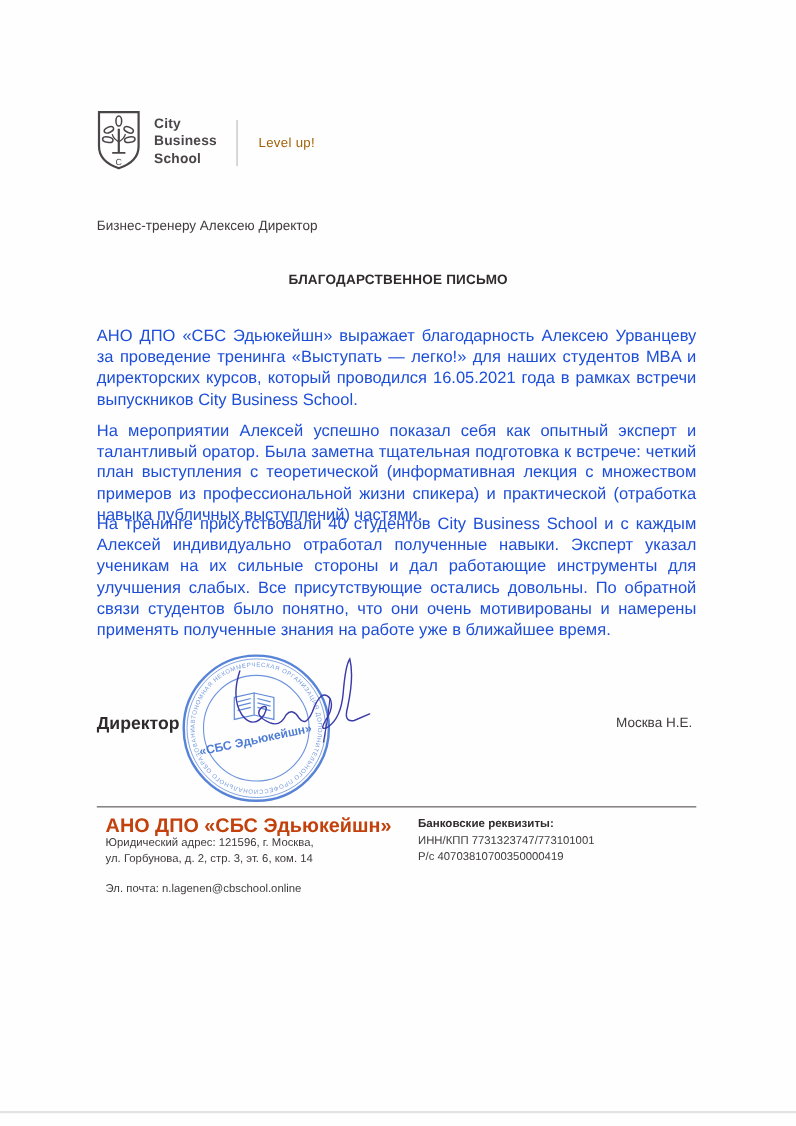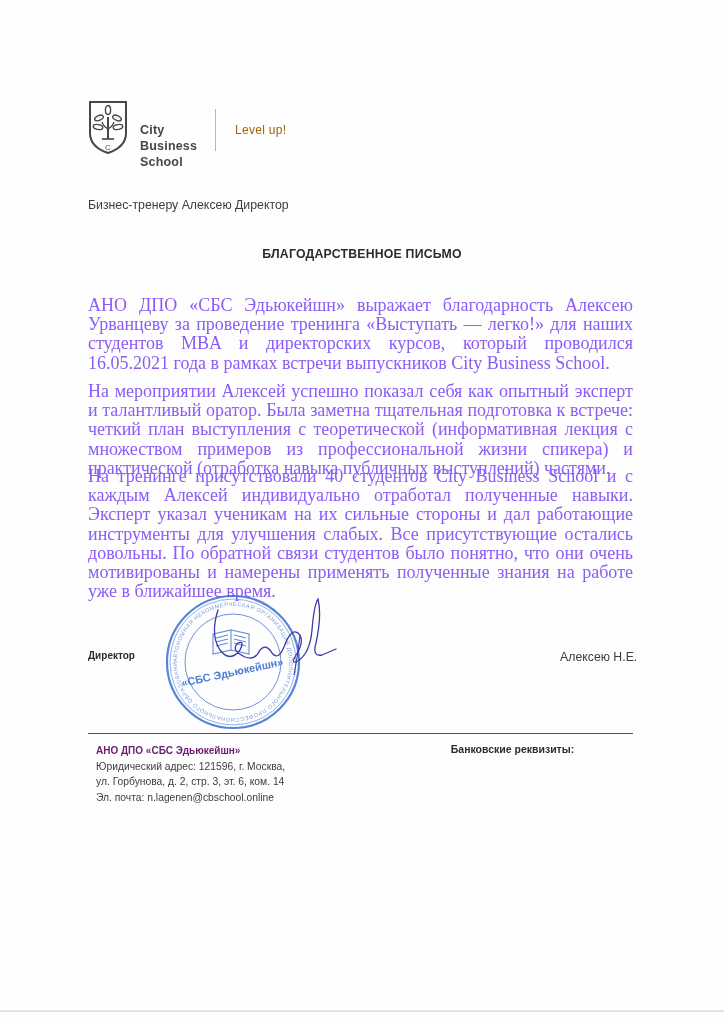--- a/index.html
+++ b/index.html
@@ -12,50 +12,49 @@
       color: #3a3638;
     }
     .abs { position: absolute; }
     
     .logo { left: 87px; top: 99px; width: 240px; height: 60px; }
     .logo-shield { position: absolute; left: 0; top: 0; width: 42px; height: 56px; }
     .logo-name {
       position: absolute; left: 53px; top: 5px;
       font-size: 12.5px; font-weight: bold; line-height: 16px; color: #4a4548;
       letter-spacing: 0.2px;
-      margin-top: 18px;
     }
     .logo-name span { display: block; }
     .logo-divider { position: absolute; left: 128px; top: 10px; width: 1px; height: 42px; background: #b9b5b7; }
     .logo-tagline { position: absolute; left: 148px; top: 24px; font-size: 12px; color: #a16207; letter-spacing: 0.3px; }
 
     .addressee { left: 88px; top: 198px; font-size: 12.3px; color: #3f3b3d; }
     .title { left: 0; width: 724px; top: 247px; text-align: center; font-size: 12.3px; font-weight: bold; color: #2f2b2d; letter-spacing: 0.2px; padding-left: 0; box-sizing: border-box; }
 
     .para {
       left: 88px; width: 545px;
-      font-size: 18px; line-height: 19.2px;
-      text-align: justify; color: #8b5cf6; font-family: Liberation Serif, serif;
+      font-size: 15px; line-height: 19.2px;
+      text-align: justify; color: #1d4ed8;
     }
     .p1 { top: 296px; }
     .p2 { top: 382px; }
     .p3 { top: 467px; }
 
-    .director-label { left: 88px; top: 650px; font-size: 10px; font-weight: bold; color: #2f2b2d; }
+    .director-label { left: 88px; top: 650px; font-size: 16px; font-weight: bold; color: #2f2b2d; }
     .director-name { left: 560px; top: 650px; font-size: 12.3px; color: #3f3b3d; }
 
     .stamp { left: 163px; top: 592px; width: 140px; height: 140px; }
     .signature { left: 200px; top: 595px; width: 140px; height: 100px; }
 
     .footer-line { left: 88px; top: 733px; width: 545px; height: 1px; background: #555052; }
 
     .footer-left { left: 96px; top: 742px; font-size: 10.3px; line-height: 15.2px; color: #3f3b3d; }
-    .footer-left .org { font-size: 10px; font-weight: bold; color: #701a75; line-height: 17px; }
-    .footer-left .email { margin-top: 1px; display: block; }
-    .footer-right { left: 380px; width: 265px; top: 742px; font-size: 10.3px; line-height: 15.2px; color: #3f3b3d; text-align: center; }
+    .footer-left .org { font-size: 18px; font-weight: bold; color: #c2410c; line-height: 17px; }
+    .footer-left .email { margin-top: 12px; display: block; }
+    .footer-right { left: 380px; width: 265px; top: 742px; font-size: 10.3px; line-height: 15.2px; color: #3f3b3d; text-align: left; }
     .footer-right .bank-title { font-weight: bold; font-size: 10.5px; color: #2f2b2d; display:block; }
     .footer-right span, .footer-left span { display: block; }
 
     .scan-edge { left: 0; top: 1010px; width: 724px; height: 2px; background: #e4e2e3; }
   </style>
 </head>
 <body>
 
 <div class="abs logo">
   <svg class="logo-shield" viewBox="0 0 42 56">
@@ -109,28 +108,30 @@
   </g>
   <text x="70" y="84" font-size="11" font-weight="bold" fill="#3b6fd0" text-anchor="middle" font-family="Liberation Sans, sans-serif" transform="rotate(-12 70 84)" opacity="0.9">«СБС Эдьюкейшн»</text>
 </svg>
 
 <svg class="abs signature" viewBox="0 0 140 100">
   <path d="M18 15 Q10 40 20 55 Q30 68 40 55 Q45 45 38 48 Q30 55 45 62 Q55 66 60 55 Q66 48 72 58 Q78 66 84 52 Q92 30 100 40 Q104 48 96 60 Q90 70 98 66 Q110 58 112 35 Q114 10 118 4 Q122 20 116 48 Q112 62 122 60 L136 54" fill="none" stroke="#3a3aa8" stroke-width="1.3" stroke-linecap="round"></path>
   <path d="M100 40 Q98 60 94 80" fill="none" stroke="#3a3aa8" stroke-width="1.1"></path>
 </svg>
 
 <div class="abs director-label">Директор</div>
-<div class="abs director-name">Алексею Н.Е.</div>
+<div class="abs director-name">Москва Н.Е.</div>
 
 <div class="abs footer-line"></div>
 
 <div class="abs footer-left">
   <span class="org">АНО ДПО «СБС Эдьюкейшн»</span>
   <span>Юридический адрес: 121596, г. Москва,</span>
   <span>ул. Горбунова, д. 2, стр. 3, эт. 6, ком. 14</span>
   <span class="email">Эл. почта: n.lagenen@cbschool.online</span>
 </div>
 
 <div class="abs footer-right">
   <span class="bank-title">Банковские реквизиты:</span>
+  <span>ИНН/КПП 7731323747/773101001</span>
+  <span>Р/с 40703810700350000419</span>
 </div>
 
 <div class="abs scan-edge"></div>
 
 </body></html>

